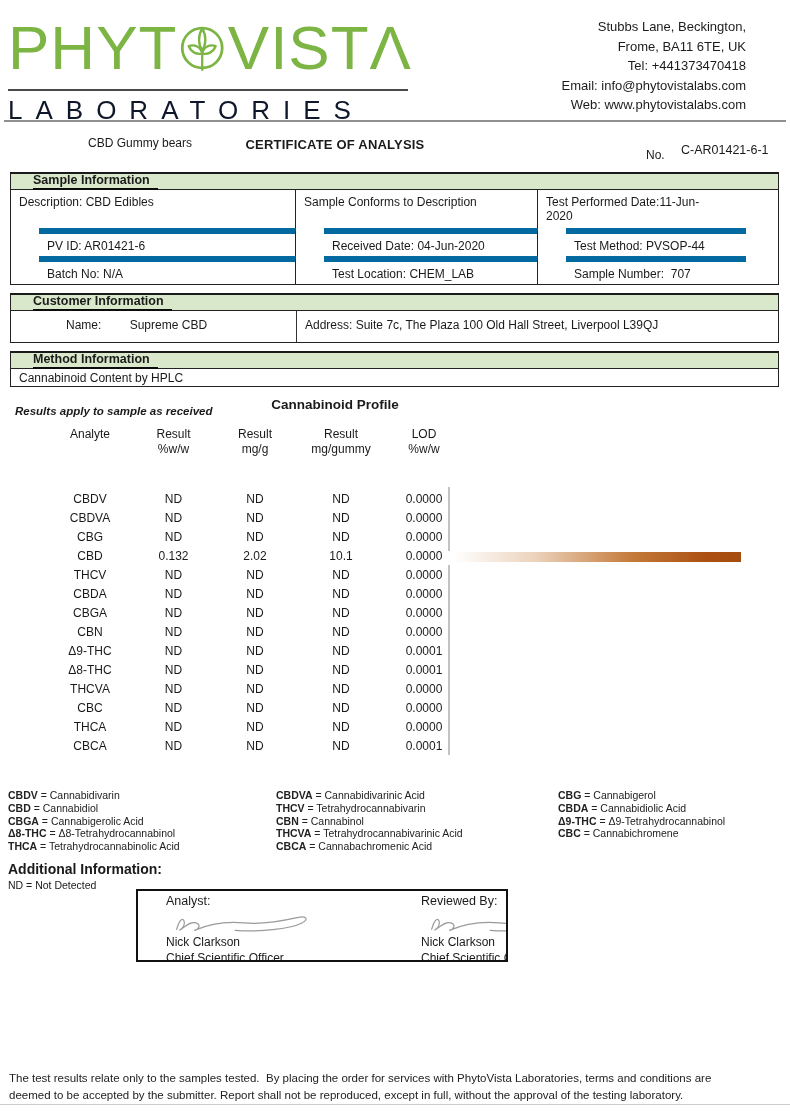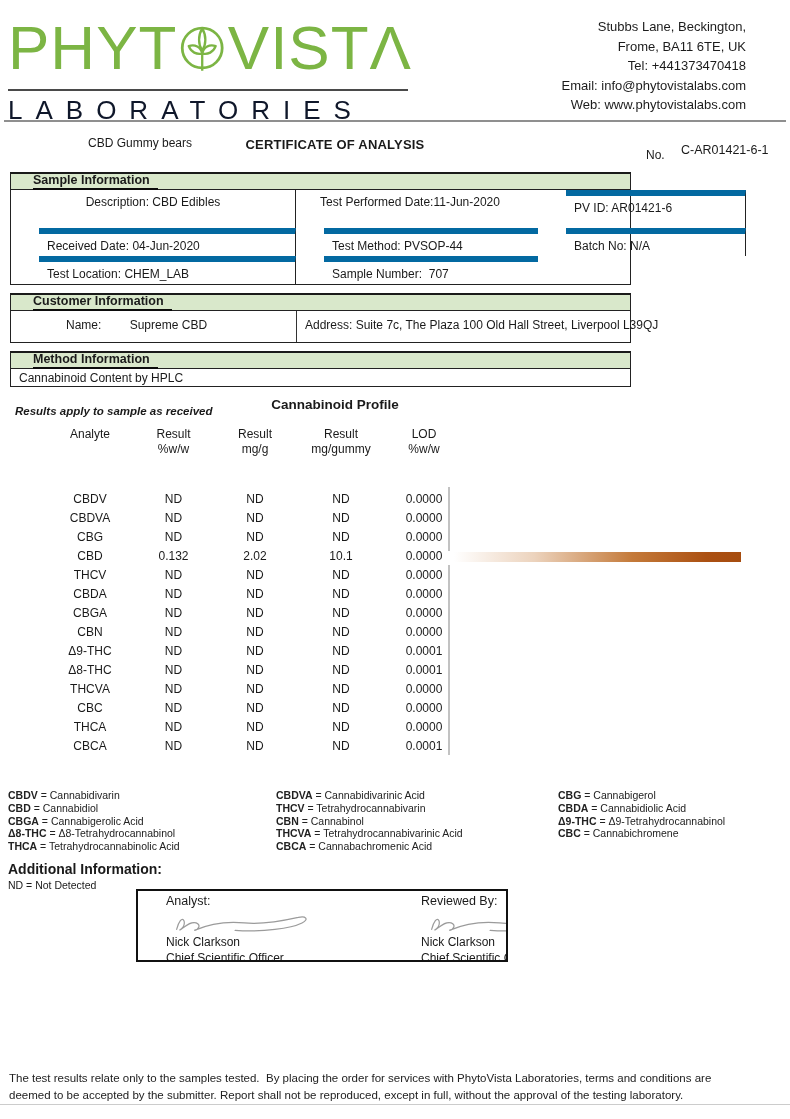--- a/index.html
+++ b/index.html
@@ -17,29 +17,29 @@
   .header-rule{position:absolute;top:120px;left:4px;width:782px;height:2px;background:#8f8f8f;}
 
   
   .product{position:absolute;left:88px;top:136px;font-size:12px;}
   .doc-title{position:absolute;left:0;top:137px;width:670px;text-align:center;
              font-size:13px;font-weight:bold;letter-spacing:.2px;}
   .no-label{position:absolute;left:646px;top:148px;font-size:12px;}
   .cert-no{position:absolute;left:681px;top:143px;font-size:12.5px;}
 
   
-  .info{position:absolute;left:10px;top:172px;width:621px;font-size:12px;}
+  .info{position:absolute;left:10px;top:172px;width:769px;font-size:12px;}
   .section-bar{background:#d9e8cb;border:1px solid #222;border-top:2px solid #1a1a1a;
                height:18px;display:flex;align-items:center;padding-left:22px;
                font-weight:bold;font-size:12.5px;box-sizing:border-box;}
   .section-bar span{border-bottom:2px solid #0c0c0c;padding:0 8px 1px 0;}
   .info-grid{display:grid;grid-template-columns:285px 242px 208px;border:1px solid #222;border-top:none;box-sizing:border-box;}
   .icell{padding:5px 8px 3px 8px;border-right:1px solid #222;box-sizing:border-box;}
   .icell.last{border-right:none;padding-right:22px;}
-  .r1{min-height:38px;text-align:center;}
+  .r1{min-height:38px;}
   .r2{min-height:25px;border-top:6px solid #0369a1;margin-left:28px;}
   .cust-grid{display:grid;grid-template-columns:285px 450px;border:1px solid #222;border-top:none;min-height:32px;box-sizing:border-box;}
   .cust-name{padding:7px 8px 0 55px;}
   .cust-name .val{margin-left:25px;}
   .cust-addr{border-left:1px solid #333;padding:7px 8px 0 8px;}
   .method-row{border:1px solid #222;border-top:none;min-height:18px;padding:2px 8px 0 8px;box-sizing:border-box;}
   .mt8{margin-top:8px;}
 
   
   .profile-note{position:absolute;left:15px;top:405px;font-size:11.5px;font-weight:bold;font-style:italic;}
@@ -113,20 +113,21 @@
   <div class="no-label">No.</div>
   <div class="cert-no">C-AR01421-6-1</div>
 
   <div class="info">
 
     <div class="section-bar">
       <span>Sample Information</span>
     </div>
     <div class="info-grid">
       <div class="icell r1">Description: CBD Edibles</div>
+      <div class="icell r1">Sample Conforms to Description</div>
       <div class="icell r1 last">Test Performed Date:11-Jun-2020</div>
       <div class="icell r2">PV ID: AR01421-6</div>
       <div class="icell r2">Received Date: 04-Jun-2020</div>
       <div class="icell r2 last">Test Method: PVSOP-44</div>
       <div class="icell r2">Batch No: N/A</div>
       <div class="icell r2">Test Location: CHEM_LAB</div>
       <div class="icell r2 last">Sample Number:&nbsp; 707</div>
     </div>
 
     <div class="section-bar mt8">

